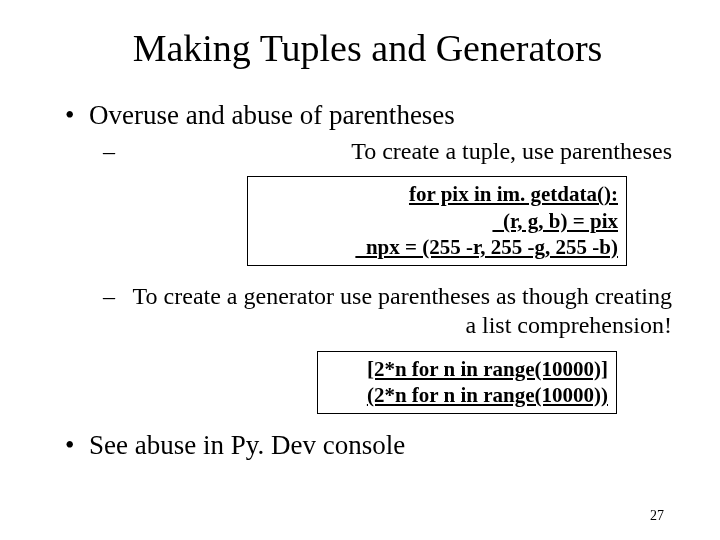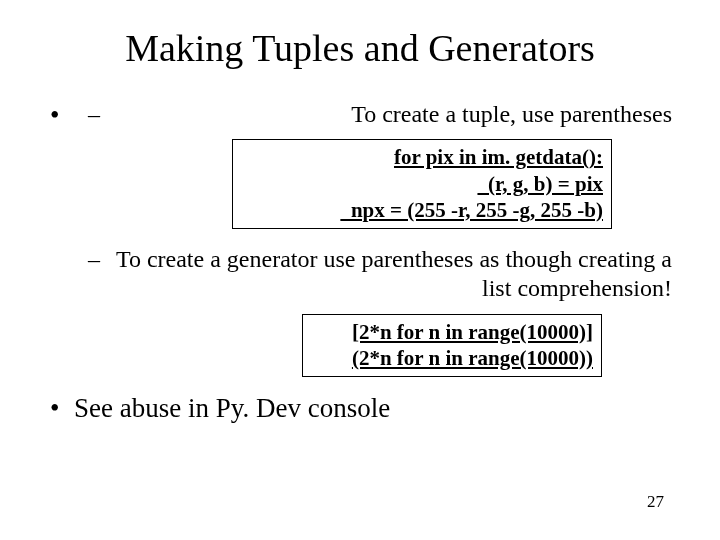--- a/index.html
+++ b/index.html
@@ -9,21 +9,21 @@
     height: 540px;
     background: #fff;
     font-family: "Times New Roman", Times, serif;
     color: #000;
   }
   .slide {
     width: 712px;
     height: 540px;
     position: relative;
     box-sizing: border-box;
-    padding: 18px 40px 18px 48px;
+    padding: 18px 40px 18px 63px;
   }
   .title {
     font-size: 38px;
     text-align: center;
     margin: 8px 0 30px 0;
     font-weight: normal;
   }
   ul.top {
     list-style: none;
     padding: 0;
@@ -76,33 +76,34 @@
     margin: 10px 0 16px 120px;
     width: 380px;
   }
   .code2 {
     margin: 10px 0 16px 190px;
     width: 300px;
   }
   .pagenum {
     position: absolute;
     right: 48px;
-    bottom: 28px;
-    font-size: 17px;
+    bottom: 16px;
+    font-size: 14px;
   }
 </style>
 </head>
 <body>
 
 <div class="slide">
 
   <h1 class="title">Making Tuples and Generators</h1>
 
   <ul class="top">
     <li>
+      <span>Overuse and abuse of parentheses</span>
       <ul class="sub">
         <li>
           <span>To create a tuple, use parentheses</span>
           <div class="codebox code1">for pix in im. getdata():
   (r, g, b) = pix
   npx = (255 -r, 255 -g, 255 -b)</div>
         </li>
         <li>
           <span>To create a generator use parentheses as though creating a list comprehension!</span>
           <div class="codebox code2">[2*n for n in range(10000)]

